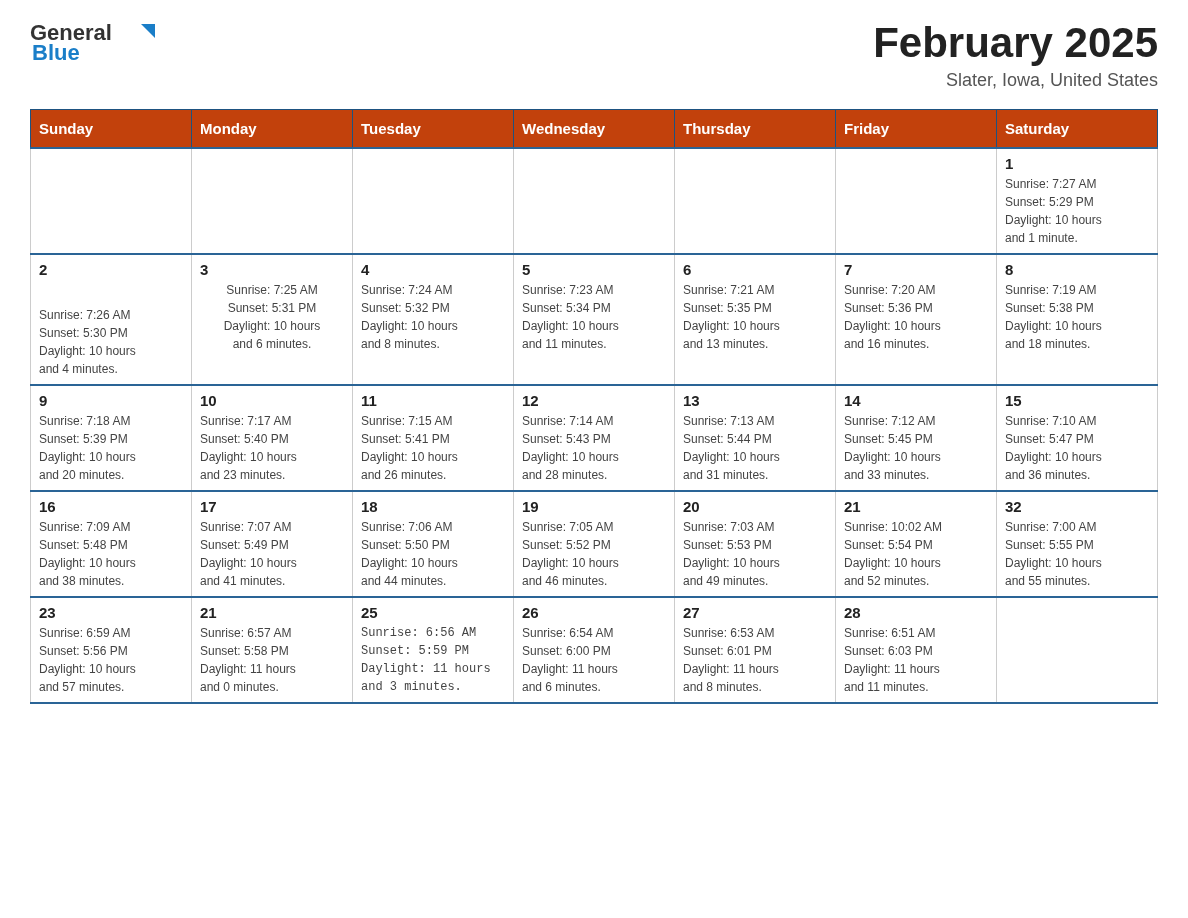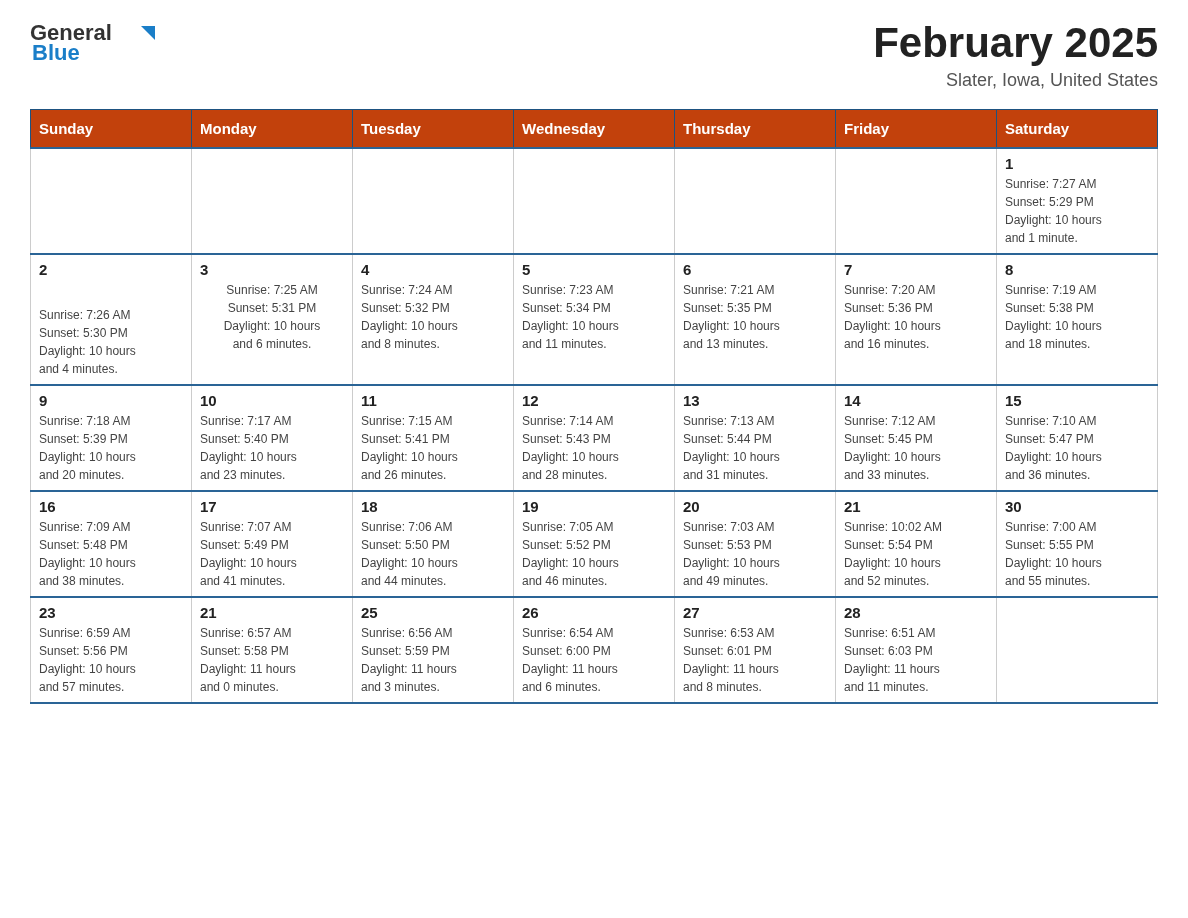--- a/index.html
+++ b/index.html
@@ -87,21 +87,21 @@
     .empty-cell {
       background: #f9f9f9;
     }
   </style>
 </head>
 <body>
 
 <div class="header">
   <div class="logo">
     <div style="display:flex;flex-direction:column;align-items:flex-start;">
-      <div style="display:flex;align-items:center;gap:22px;">
+      <div style="display:flex;align-items:flex-start;gap:22px;">
         <span class="logo-text-general">General</span>
         <svg width="22" height="22" viewBox="0 0 22 22" style="margin-left:3px;margin-top:0px;">
           <polygon points="4,4 18,4 18,18" fill="#1a7ec8"></polygon>
         </svg>
       </div>
       <span class="logo-text-blue" style="margin-top:-6px;margin-left:2px;">Blue</span>
     </div>
   </div>
   <div class="title-section">
     <div class="page-title">February 2025</div>
@@ -276,21 +276,21 @@
 and 49 minutes.</div>
         </td>
         <td>
           <span class="day-number">21</span>
           <div class="day-info" style="white-space: pre-line;">Sunrise: 10:02 AM
 Sunset: 5:54 PM
 Daylight: 10 hours
 and 52 minutes.</div>
         </td>
         <td>
-          <span class="day-number">30</span>
+          <span class="day-number">32</span>
           <div class="day-info" style="white-space: pre-line;">Sunrise: 7:00 AM
 Sunset: 5:55 PM
 Daylight: 10 hours
 and 55 minutes.</div>
         </td>
       </tr>
       <tr>
         <td>
           <span class="day-number">23</span>
           <div class="day-info" style="white-space: pre-line;">Sunrise: 6:59 AM
@@ -300,21 +300,21 @@
         </td>
         <td>
           <span class="day-number">21</span>
           <div class="day-info" style="white-space: pre-line;">Sunrise: 6:57 AM
 Sunset: 5:58 PM
 Daylight: 11 hours
 and 0 minutes.</div>
         </td>
         <td>
           <span class="day-number">25</span>
-          <div class="day-info" style="white-space: pre-line;">Sunrise: 6:56 AM
+          <div class="day-info" style="white-space: pre-line; font-family: Liberation Mono, monospace;">Sunrise: 6:56 AM
 Sunset: 5:59 PM
 Daylight: 11 hours
 and 3 minutes.</div>
         </td>
         <td>
           <span class="day-number">26</span>
           <div class="day-info" style="white-space: pre-line;">Sunrise: 6:54 AM
 Sunset: 6:00 PM
 Daylight: 11 hours
 and 6 minutes.</div>

